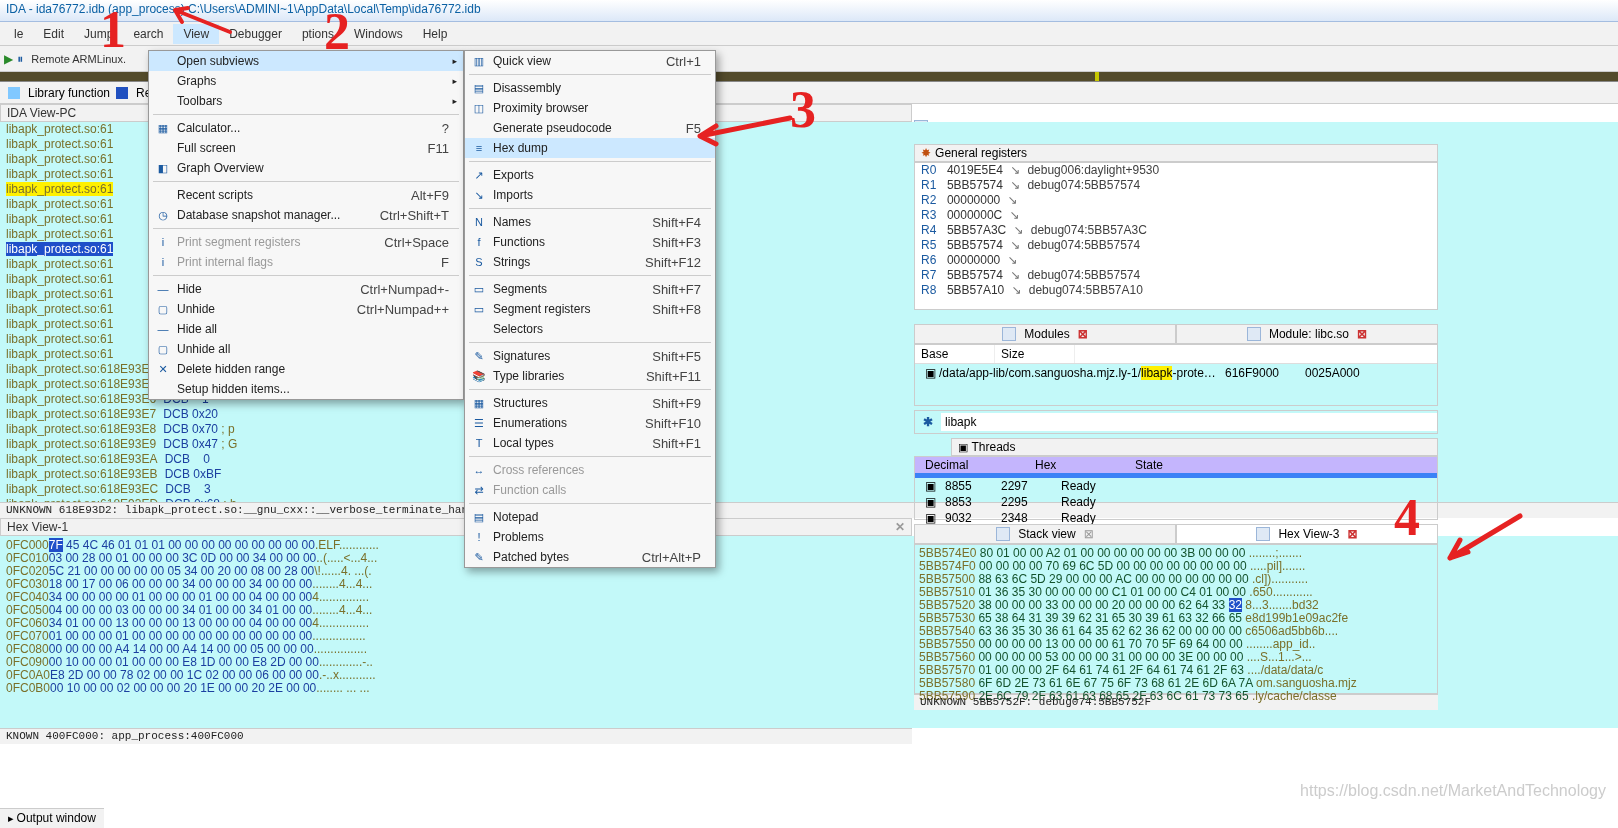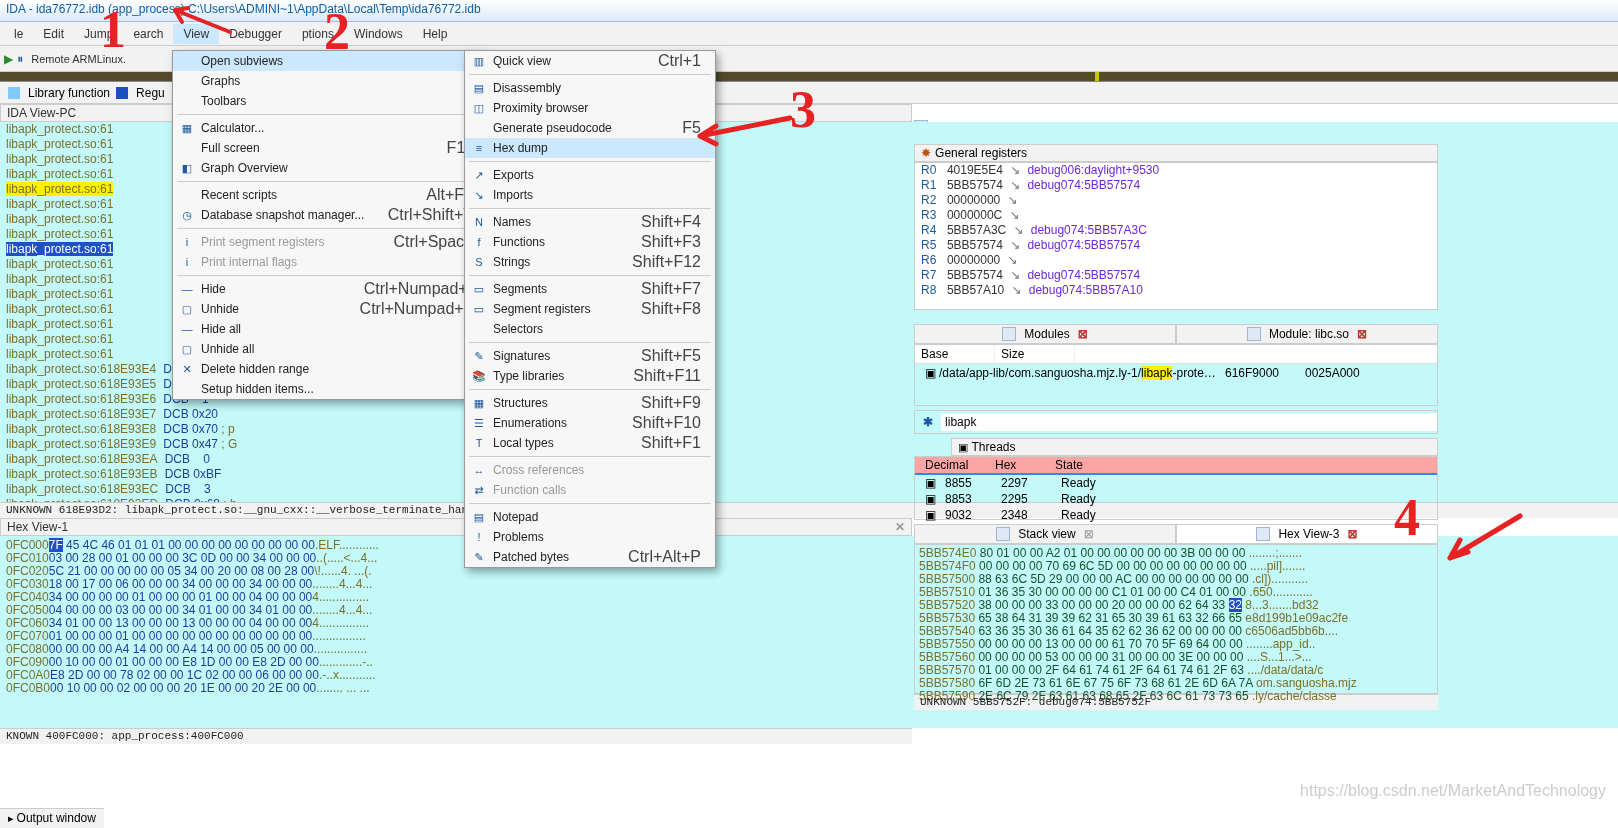--- a/index.html
+++ b/index.html
@@ -25,47 +25,47 @@
   .status-thin { height:16px; background:#f2f2f2; border-top:1px solid #ccc; font-family:"Courier New",monospace; font-size:11px; padding:1px 6px; color:#222;}
   .hex-area { height:192px; background:#c3f9f9; font-family:"Courier New",monospace; font-size:12px; line-height:14px; padding:2px 6px; overflow:hidden;}
   .hex-addr { color:#7a702a; }
   .hex-ascii{ color:#7a702a; }
   .wm-row { display:flex; align-items:center; height:13px; }
   .output-bar { position:absolute; bottom:0; left:0; height:20px; background:#f2f2f2; border-top:1px solid #ccc; padding:2px 8px; font-size:11px;}
   
   .right-col { position:absolute; top:144px; left:914px; width:524px; }
   .gr-header { height:18px; background:#f2f2f2; border:1px solid #ccc; font-size:11px; padding:1px 6px; display:flex; align-items:center; gap:4px;}
   .gr-line { font-family:"Courier New",monospace; font-size:12px; line-height:14px; padding:0 6px; white-space:pre;}
-  .gr-r{color:#1b5aa0;} .gr-v{color:#333;} .gr-a{color:#777;} .gr-d{color:#6d28d9;}
+  .gr-r{color:#1b5aa0;} .gr-v{color:#333;} .gr-a{color:#777;} .gr-d{color:#404040;}
   .mod-tabs { display:flex; height:20px; margin-top:14px;}
   .mod-tab { flex:1; background:#f2f2f2; border:1px solid #ccc; font-size:11px; display:flex; align-items:center; justify-content:center; gap:8px;}
   .mod-tab .x{ color:#c33; font-weight:bold;}
   .mod-body { border:1px solid #ccc; height:62px; font-size:11px; }
   .mod-head { display:flex; background:#fff; border-bottom:1px solid #ddd; }
   .mod-head div { padding:2px 6px; border-right:1px solid #eee;}
   .mod-row { display:flex; padding:1px 4px; align-items:center;}
   .mod-row div{ padding:1px 6px; }
   .hl { background:#fff000; }
   .filter-row { display:flex; align-items:center; border:1px solid #ccc; height:24px; margin-top:4px;}
   .filter-row .x{ color:#1b5aa0; padding:0 8px; font-weight:bold;}
   .filter-row input { flex:1; border:none; padding:2px 4px; font-size:12px; outline:none;}
   .thr-head { height:18px; background:#f2f2f2; border:1px solid #ccc; font-size:11px; padding:1px 6px; margin-top:4px;margin-left:37px;}
   .thr-body { border:1px solid #ccc; font-size:11px; height:64px; }
-  .thr-cols { display:flex; background:#fca5a5; border-bottom:2px solid #3b82f6;}
+  .thr-cols { display:flex; background:#c4b5fd; border-bottom:5px solid #3b82f6;gap:40px;}
   .thr-cols div,.thr-row div{ padding:1px 10px; }
   .thr-row{display:flex;}
   .sv-hv-tabs { display:flex; height:20px; margin-top:4px;}
   .hv3 { height:150px; background:#c3f9f9; font-family:"Courier New",monospace; font-size:12px; line-height:13px; padding:2px 4px; border:1px solid #ccc; }
   .hv3 .a{color:#7a702a;} .hv3 .h{color:#14532d;} .hv3 .t{color:#7a702a;}
   .hv3 .sel{background:#1f4fc9;color:#fff;}
   
   .menu-panel { position:absolute; background:#f7f7f7; border:1px solid #999; box-shadow:3px 4px 8px rgba(0,0,0,0.35); z-index:50;}
   .mp-row { display:flex; align-items:center; height:20px; padding:0 8px 0 28px; position:relative; font-size:12px; color:#222;}
   .mp-row.hover { background:#cce8ff; }
-  .mp-row .sc { position:absolute; right:14px; color:#444; font-size:16px;}
+  .mp-row .sc { position:absolute; right:14px; color:#444; font-size:13px;}
   .mp-row .arr { position:absolute; right:6px; font-size:9px;}
   .mp-row.dim { color:#999; }
   .mp-sep { height:1px; background:#ccc; margin:3px 4px;}
   .mp-icon{ position:absolute; left:6px; width:16px; height:16px; font-size:11px; text-align:center; line-height:16px; color:#1b5aa0;}
   
   .ann { position:absolute; z-index:80; color:#e62222; font-family:"Comic Sans MS","Segoe Script",cursive; font-weight:bold;}
   .ann.num { font-size:52px; }
   .arrow-svg { position:absolute; z-index:79; }
   .mid-tabs{position:absolute;top:120px;left:914px;display:flex;gap:120px;}
   .icon-sq{width:14px;height:14px;background:#dfe9f5;border:1px solid #9bb6d9;}
@@ -318,21 +318,21 @@
       <div><span class="a">5BB57540</span>  <span class="h">63 36 35 30 36 61 64 35  62 62 36 62 00 00 00 00</span>  <span class="t">c6506ad5bb6b....</span></div>
       <div><span class="a">5BB57550</span>  <span class="h">00 00 00 00 13 00 00 00  61 70 70 5F 69 64 00 00</span>  <span class="t">........app_id..</span></div>
       <div><span class="a">5BB57560</span>  <span class="h">00 00 00 00 53 00 00 00  31 00 00 00 3E 00 00 00</span>  <span class="t">....S...1...&gt;...</span></div>
       <div><span class="a">5BB57570</span>  <span class="h">01 00 00 00 2F 64 61 74  61 2F 64 61 74 61 2F 63</span>  <span class="t">..../data/data/c</span></div>
       <div><span class="a">5BB57580</span>  <span class="h">6F 6D 2E 73 61 6E 67 75  6F 73 68 61 2E 6D 6A 7A</span>  <span class="t">om.sanguosha.mjz</span></div>
       <div><span class="a">5BB57590</span>  <span class="h">2E 6C 79 2F 63 61 63 68  65 2F 63 6C 61 73 73 65</span>  <span class="t">.ly/cache/classe</span></div>
     </div>
   <div class="status-thin">UNKNOWN 5BB5752F: debug074:5BB5752F</div>
 </div>
 
-<div class="menu-panel" id="view-menu" style="top:50px;left:148px;width:316px;margin-left:24px;">
+<div class="menu-panel" id="view-menu" style="top:50px;left:148px;width:316px;">
     <div class="mp-row hover">
       <span>Open subviews</span>
       <span class="arr">▸</span>
     </div>
     <div class="mp-row">
       <span>Graphs</span>
       <span class="arr">▸</span>
     </div>
     <div class="mp-row">
       <span>Toolbars</span>

